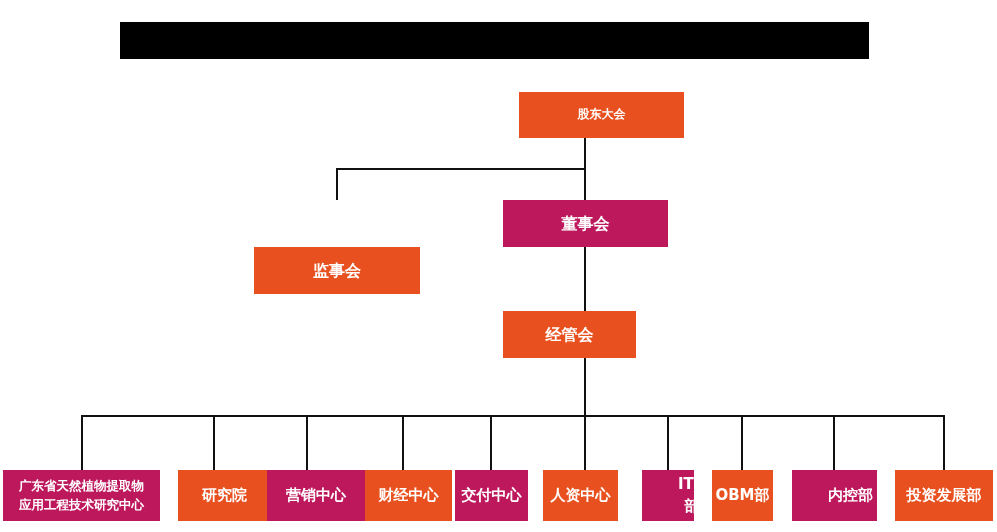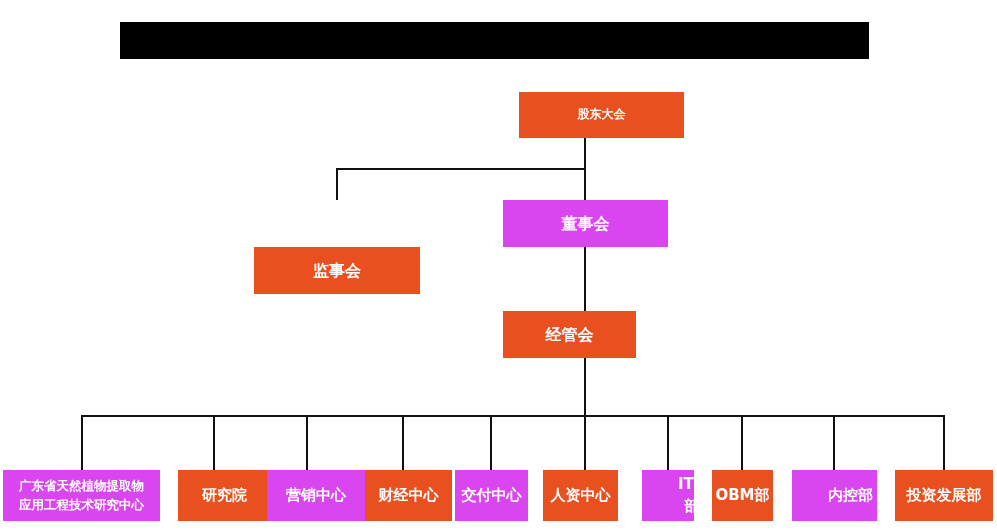--- a/index.html
+++ b/index.html
@@ -25,21 +25,21 @@
     position: absolute;
     display: flex;
     align-items: center;
     justify-content: center;
     color: #ffffff;
     font-weight: bold;
     text-align: center;
     line-height: 1.45;
   }
   .node.dark  { background: #E8511F; }
-  .node.light { background: #d946ef; }
+  .node.light { background: #be185d; }
 
   
   .n-shareholders { left: 503px; top:  92px; width: 165px; height: 46px; font-size: 12px; margin-left: 16px; }
   .n-supervisory  { left: 254px; top: 200px; width: 166px; height: 47px; font-size: 16px; margin-top: 47px; }
   .n-directors    { left: 503px; top: 200px; width: 165px; height: 47px; font-size: 16px; }
   .n-management   { left: 503px; top: 311px; width: 133px; height: 47px; font-size: 16px; }
 
   
   .dept { top: 470px; height: 51px; font-size: 15px; }
   .d0 { left:   3px; width: 157px; font-size: 12.5px; padding: 0 16px; }

